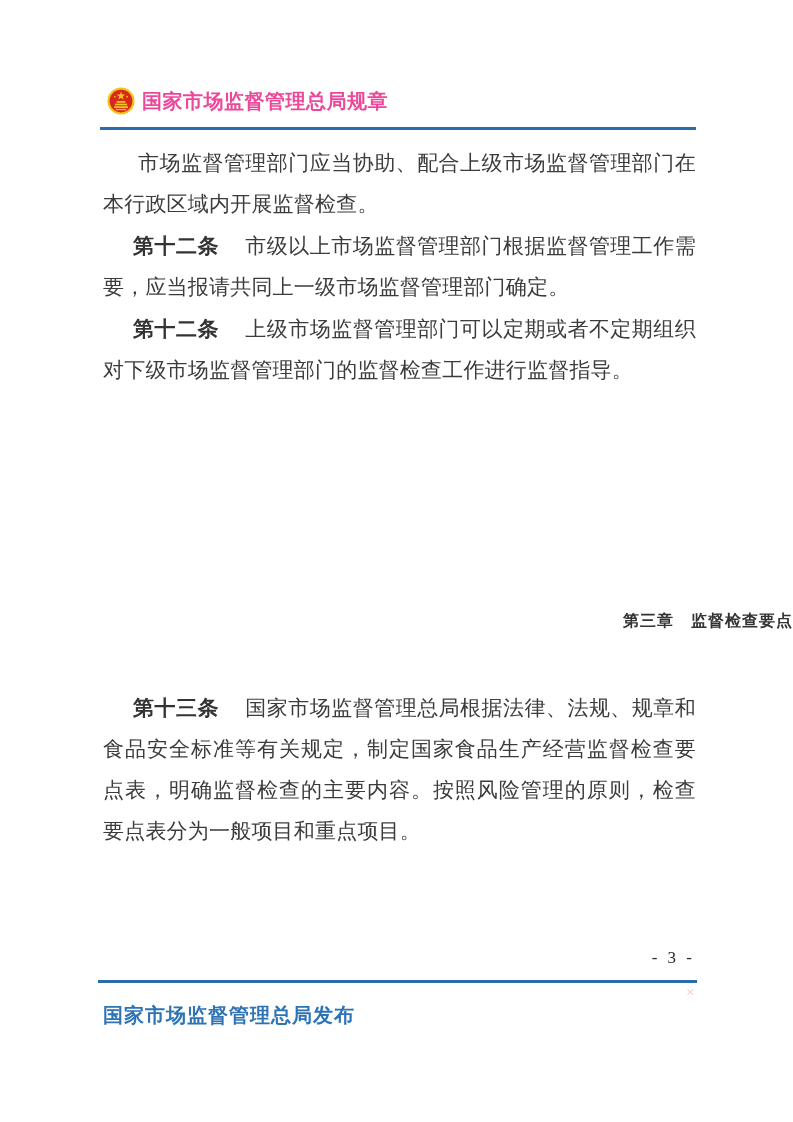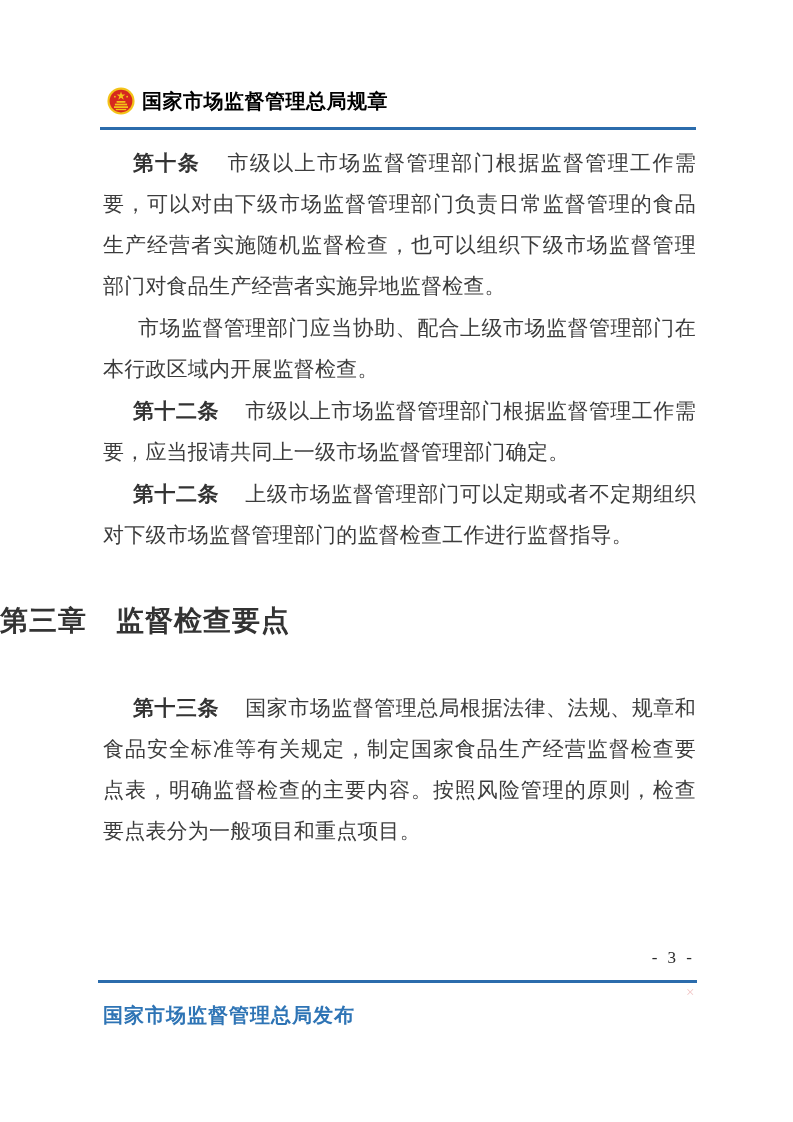--- a/index.html
+++ b/index.html
@@ -30,21 +30,21 @@
     width: 28px;
     height: 28px;
     display: inline-block;
     flex: 0 0 auto;
   }
   .header-title {
     font-family: "Liberation Sans", sans-serif;
     font-weight: 700;
     font-size: 20px;
     letter-spacing: 0.5px;
-    color: #000000;
+    color: #ec4899;
     white-space: nowrap;
     text-align: right;
   }
   .header-rule {
     position: absolute;
     left: 100px;
     top: 127px;
     width: 596px;
     height: 3px;
     background: #2b6cac;
@@ -75,24 +75,24 @@
     margin-right: 5px;
   }
 
   
   .chapter-heading {
     position: absolute;
     left: 0;
     top: 600px;
     width: 793px;
     line-height: 41px;
-    text-align: left;
+    text-align: right;
     font-family: "Liberation Sans", sans-serif;
     font-weight: 700;
-    font-size: 28px;
+    font-size: 16px;
     letter-spacing: 1px;
     color: #333333;
   }
 
   
   .page-number {
     position: absolute;
     left: 103px;
     top: 948px;
     width: 592px;
@@ -148,21 +148,20 @@
         <rect x="18" y="38" width="28" height="4" fill="#f3c318"></rect>
         <rect x="16" y="44" width="32" height="4" fill="#f3c318"></rect>
         <rect x="20" y="50" width="24" height="3" fill="#f3c318"></rect>
       </svg>
     </span>
     <span class="header-title">国家市场监督管理总局规章</span>
   </div>
   <div class="header-rule"></div>
 
   <div class="doc-block doc-block-1">
-    <p><b class="para-lead">第十条</b><span>　市级以上市场监督管理部门根据监督管理工作需要，可以对由下级市场监督管理部门负责日常监督管理的食品生产经营者实施随机监督检查，也可以组织下级市场监督管理部门对食品生产经营者实施异地监督检查。</span></p>
     <p><b class="para-lead"></b><span>市场监督管理部门应当协助、配合上级市场监督管理部门在本行政区域内开展监督检查。</span></p>
     <p><b class="para-lead">第十二条</b><span>　市级以上市场监督管理部门根据监督管理工作需要，应当报请共同上一级市场监督管理部门确定。</span></p>
     <p><b class="para-lead">第十二条</b><span>　上级市场监督管理部门可以定期或者不定期组织对下级市场监督管理部门的监督检查工作进行监督指导。</span></p>
   </div>
 
   <div class="chapter-heading">第三章　监督检查要点</div>
 
   <div class="doc-block doc-block-2">
     <p><b class="para-lead">第十三条</b><span>　国家市场监督管理总局根据法律、法规、规章和食品安全标准等有关规定，制定国家食品生产经营监督检查要点表，明确监督检查的主要内容。按照风险管理的原则，检查要点表分为一般项目和重点项目。</span></p>
   </div>

